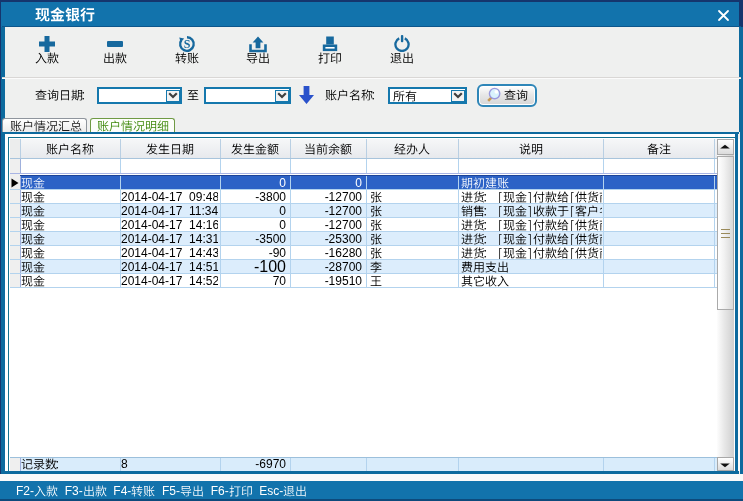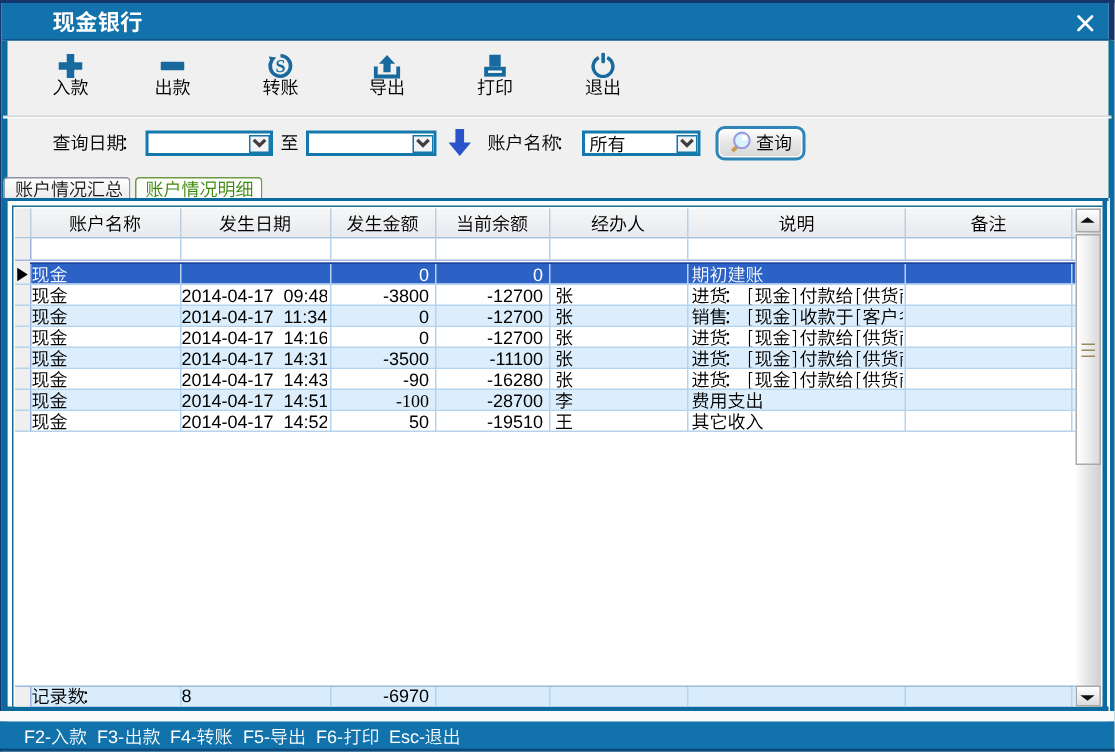--- a/index.html
+++ b/index.html
@@ -540,21 +540,21 @@
 <div class="abs " style="left:21.0px;top:232.5px;width:24.0px;height:12px">
     <svg width="24.0" height="12" viewBox="0 0 24.0 12" style="overflow:visible">
       <g transform="translate(0,10.56) scale(0.012,-0.012)" fill="#000">
         <use href="#u73b0" x="0"></use>
         <use href="#u91d1" x="1000"></use>
       </g>
     </svg>
   </div>
 <div class="abs lat clip" style="left:121px;top:229.5px;width:97px;height:18px;line-height:18px;font-size:12px;white-space:pre;color:#000">2014-04-17  14:31:27</div>
 <div class="abs lat" style="right:457.0px;top:229.5px;height:18px;line-height:18px;font-family:'Liberation Sans',sans-serif;font-size:12px;color:#000;">-3500</div>
-<div class="abs lat" style="right:381.0px;top:229.5px;height:18px;line-height:18px;font-family:'Liberation Sans',sans-serif;font-size:12px;color:#000;">-11100</div>
+<div class="abs lat" style="right:381.0px;top:229.5px;height:18px;line-height:18px;font-family:'Liberation Sans',sans-serif;font-size:12px;color:#000;">-25300</div>
 <div class="abs " style="left:370.0px;top:232.5px;width:12.0px;height:12px">
     <svg width="12.0" height="12" viewBox="0 0 12.0 12" style="overflow:visible">
       <g transform="translate(0,10.56) scale(0.012,-0.012)" fill="#000">
         <use href="#u5f20" x="0"></use>
       </g>
     </svg>
   </div>
 <div class="abs clip" style="left:461px;top:232.5px;width:141px;height:12px">
     <svg width="156.0" height="12" viewBox="0 0 156.0 12" style="overflow:visible">
       <g transform="translate(0,10.56) scale(0.012,-0.012)" fill="#000">
@@ -617,21 +617,21 @@
   </div>
 <div class="abs " style="left:21.0px;top:260.5px;width:24.0px;height:12px">
     <svg width="24.0" height="12" viewBox="0 0 24.0 12" style="overflow:visible">
       <g transform="translate(0,10.56) scale(0.012,-0.012)" fill="#000">
         <use href="#u73b0" x="0"></use>
         <use href="#u91d1" x="1000"></use>
       </g>
     </svg>
   </div>
 <div class="abs lat clip" style="left:121px;top:257.5px;width:97px;height:18px;line-height:18px;font-size:12px;white-space:pre;color:#000">2014-04-17  14:51:33</div>
-<div class="abs lat" style="right:457.0px;top:257.5px;height:18px;line-height:18px;font-family:Liberation Serif, serif;font-size:12px;color:#000;">-100</div>
+<div class="abs lat" style="right:457.0px;top:257.5px;height:18px;line-height:18px;font-family:Liberation Sans, sans-serif;font-size:16px;color:#000;">-100</div>
 <div class="abs lat" style="right:381.0px;top:257.5px;height:18px;line-height:18px;font-family:'Liberation Sans',sans-serif;font-size:12px;color:#000;">-28700</div>
 <div class="abs " style="left:370.0px;top:260.5px;width:12.0px;height:12px">
     <svg width="12.0" height="12" viewBox="0 0 12.0 12" style="overflow:visible">
       <g transform="translate(0,10.56) scale(0.012,-0.012)" fill="#000">
         <use href="#u674e" x="0"></use>
       </g>
     </svg>
   </div>
 <div class="abs clip" style="left:461px;top:260.5px;width:141px;height:12px">
     <svg width="48.0" height="12" viewBox="0 0 48.0 12" style="overflow:visible">
@@ -645,21 +645,21 @@
   </div>
 <div class="abs " style="left:21.0px;top:274.5px;width:24.0px;height:12px">
     <svg width="24.0" height="12" viewBox="0 0 24.0 12" style="overflow:visible">
       <g transform="translate(0,10.56) scale(0.012,-0.012)" fill="#000">
         <use href="#u73b0" x="0"></use>
         <use href="#u91d1" x="1000"></use>
       </g>
     </svg>
   </div>
 <div class="abs lat clip" style="left:121px;top:271.5px;width:97px;height:18px;line-height:18px;font-size:12px;white-space:pre;color:#000">2014-04-17  14:52:46</div>
-<div class="abs lat" style="right:457.0px;top:271.5px;height:18px;line-height:18px;font-family:'Liberation Sans',sans-serif;font-size:12px;color:#000;">50</div>
+<div class="abs lat" style="right:457.0px;top:271.5px;height:18px;line-height:18px;font-family:'Liberation Sans',sans-serif;font-size:12px;color:#000;">70</div>
 <div class="abs lat" style="right:381.0px;top:271.5px;height:18px;line-height:18px;font-family:'Liberation Sans',sans-serif;font-size:12px;color:#000;">-19510</div>
 <div class="abs " style="left:370.0px;top:274.5px;width:12.0px;height:12px">
     <svg width="12.0" height="12" viewBox="0 0 12.0 12" style="overflow:visible">
       <g transform="translate(0,10.56) scale(0.012,-0.012)" fill="#000">
         <use href="#u738b" x="0"></use>
       </g>
     </svg>
   </div>
 <div class="abs clip" style="left:461px;top:274.5px;width:141px;height:12px">
     <svg width="48.0" height="12" viewBox="0 0 48.0 12" style="overflow:visible">

